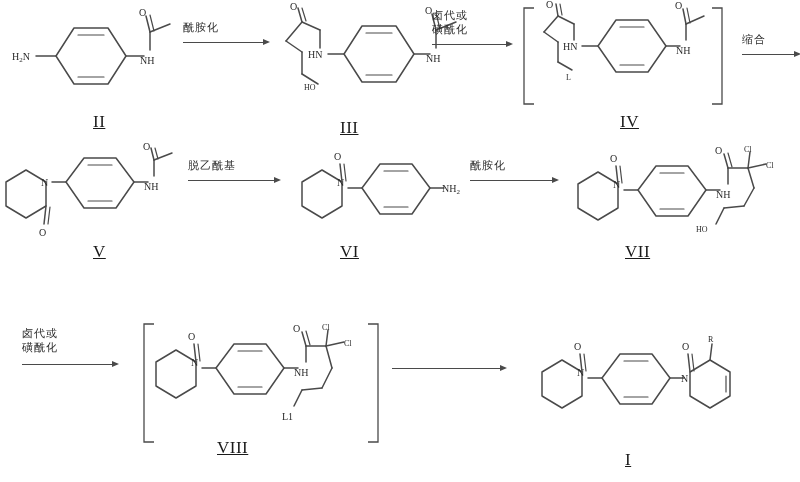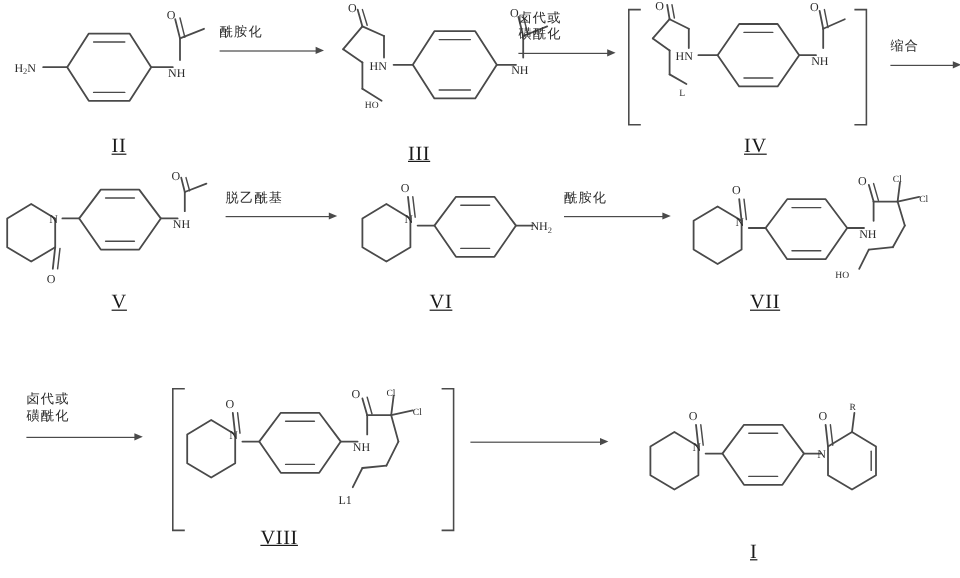--- a/index.html
+++ b/index.html
@@ -240,21 +240,21 @@
     <text class="atom-sm" x="194" y="22">Cl</text>
 
     <line class="bond" x1="176" y1="22" x2="182" y2="42"></line>
     <line class="bond" x1="182" y1="42" x2="172" y2="60"></line>
     <line class="bond" x1="172" y1="60" x2="152" y2="62"></line>
     <line class="bond" x1="152" y1="62" x2="144" y2="78"></line>
     <text class="atom-sm" x="124" y="86">HO</text>
   </svg>
 
   <div class="cmpd-label" style="left:93px;top:242px;width:40px;">V</div>
-  <div class="cmpd-label" style="left:358px;top:242px;width:40px;">VI</div>
+  <div class="cmpd-label" style="left:340px;top:242px;width:40px;">VI</div>
   <div class="cmpd-label" style="left:625px;top:242px;width:40px;">VII</div>
 
   <div class="rxn" style="left:22px;top:326px;">
     <div class="rxn-label">卤代或</div>
     <div class="rxn-label">磺酰化</div>
     <div class="arrow-line" style="left:0;top:38px;width:92px;"></div>
     <div class="arrow-head" style="left:90px;top:34.5px;"></div>
   </div>
 
   <svg class="struct" style="left:136px;top:318px;" width="250" height="130" viewBox="0 0 250 130">

